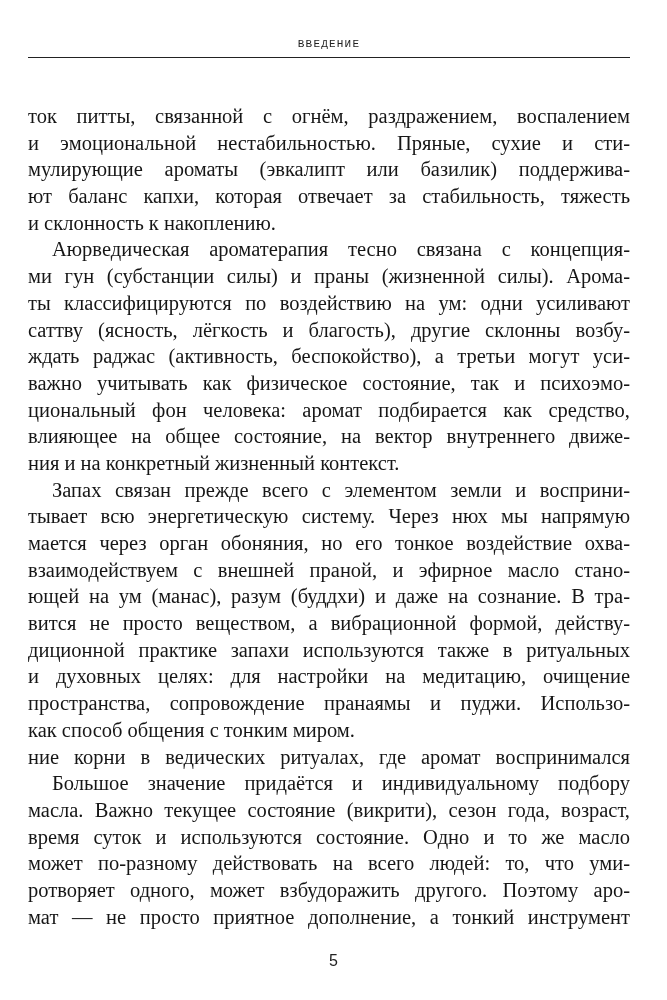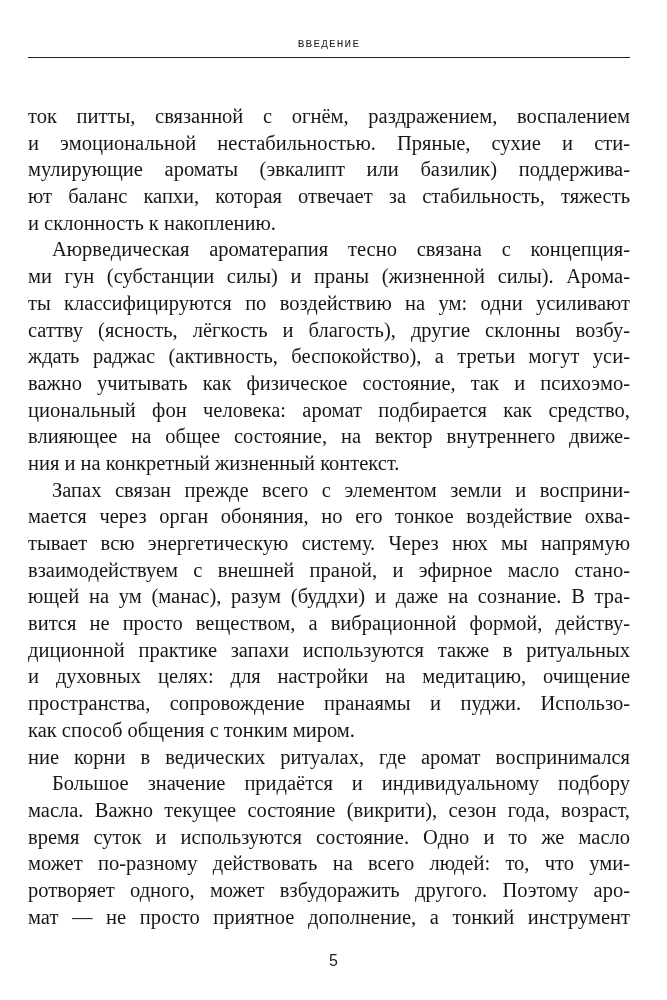--- a/index.html
+++ b/index.html
@@ -49,22 +49,22 @@
     <span class="line">ты классифицируются по воздействию на ум: одни усиливают</span>
     <span class="line">саттву (ясность, лёгкость и благость), другие склонны возбу-</span>
     <span class="line">ждать раджас (активность, беспокойство), а третьи могут уси-</span>
     <span class="line">важно учитывать как физическое состояние, так и психоэмо-</span>
     <span class="line">циональный фон человека: аромат подбирается как средство,</span>
     <span class="line">влияющее на общее состояние, на вектор внутреннего движе-</span>
     <span class="line last">ния и на конкретный жизненный контекст.</span>
   </div>
   <div>
     <span class="line indent">Запах связан прежде всего с элементом земли и восприни-</span>
+    <span class="line">тывает всю энергетическую систему. Через нюх мы напрямую</span>
     <span class="line">мается через орган обоняния, но его тонкое воздействие охва-</span>
-    <span class="line">тывает всю энергетическую систему. Через нюх мы напрямую</span>
     <span class="line">взаимодействуем с внешней праной, и эфирное масло стано-</span>
     <span class="line">ющей на ум (манас), разум (буддхи) и даже на сознание. В тра-</span>
     <span class="line">вится не просто веществом, а вибрационной формой, действу-</span>
     <span class="line">диционной практике запахи используются также в ритуальных</span>
     <span class="line">и духовных целях: для настройки на медитацию, очищение</span>
     <span class="line">пространства, сопровождение пранаямы и пуджи. Использо-</span>
     <span class="line last">как способ общения с тонким миром.</span>
     <span class="line">ние корни в ведических ритуалах, где аромат воспринимался</span>
   </div>
   <div>

